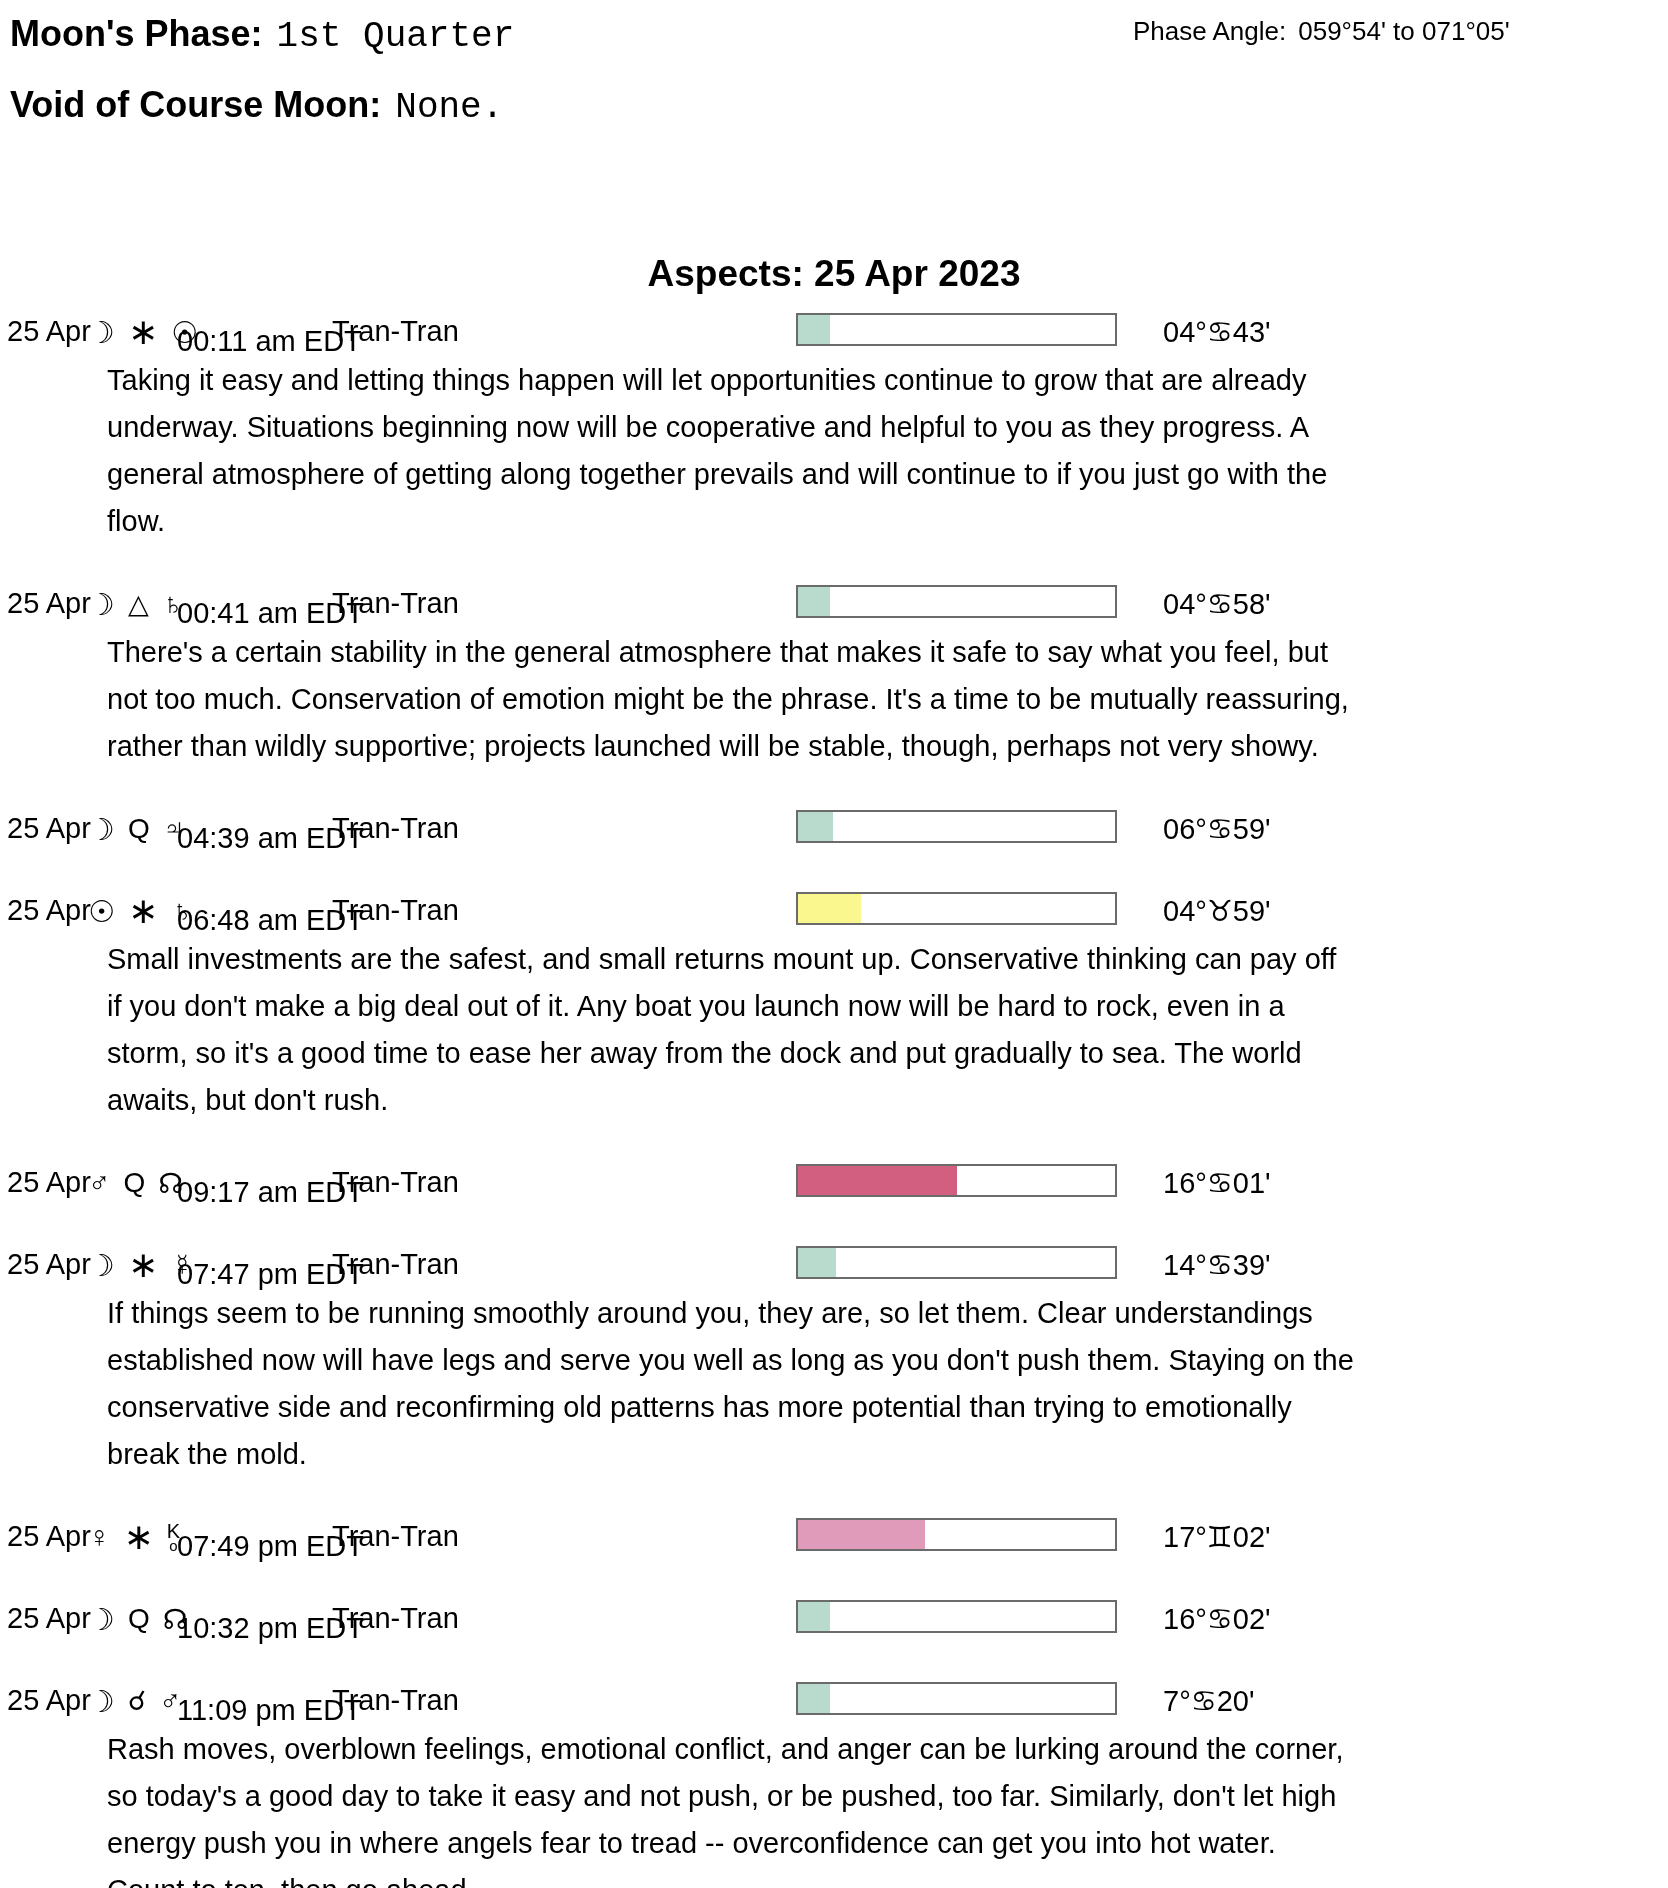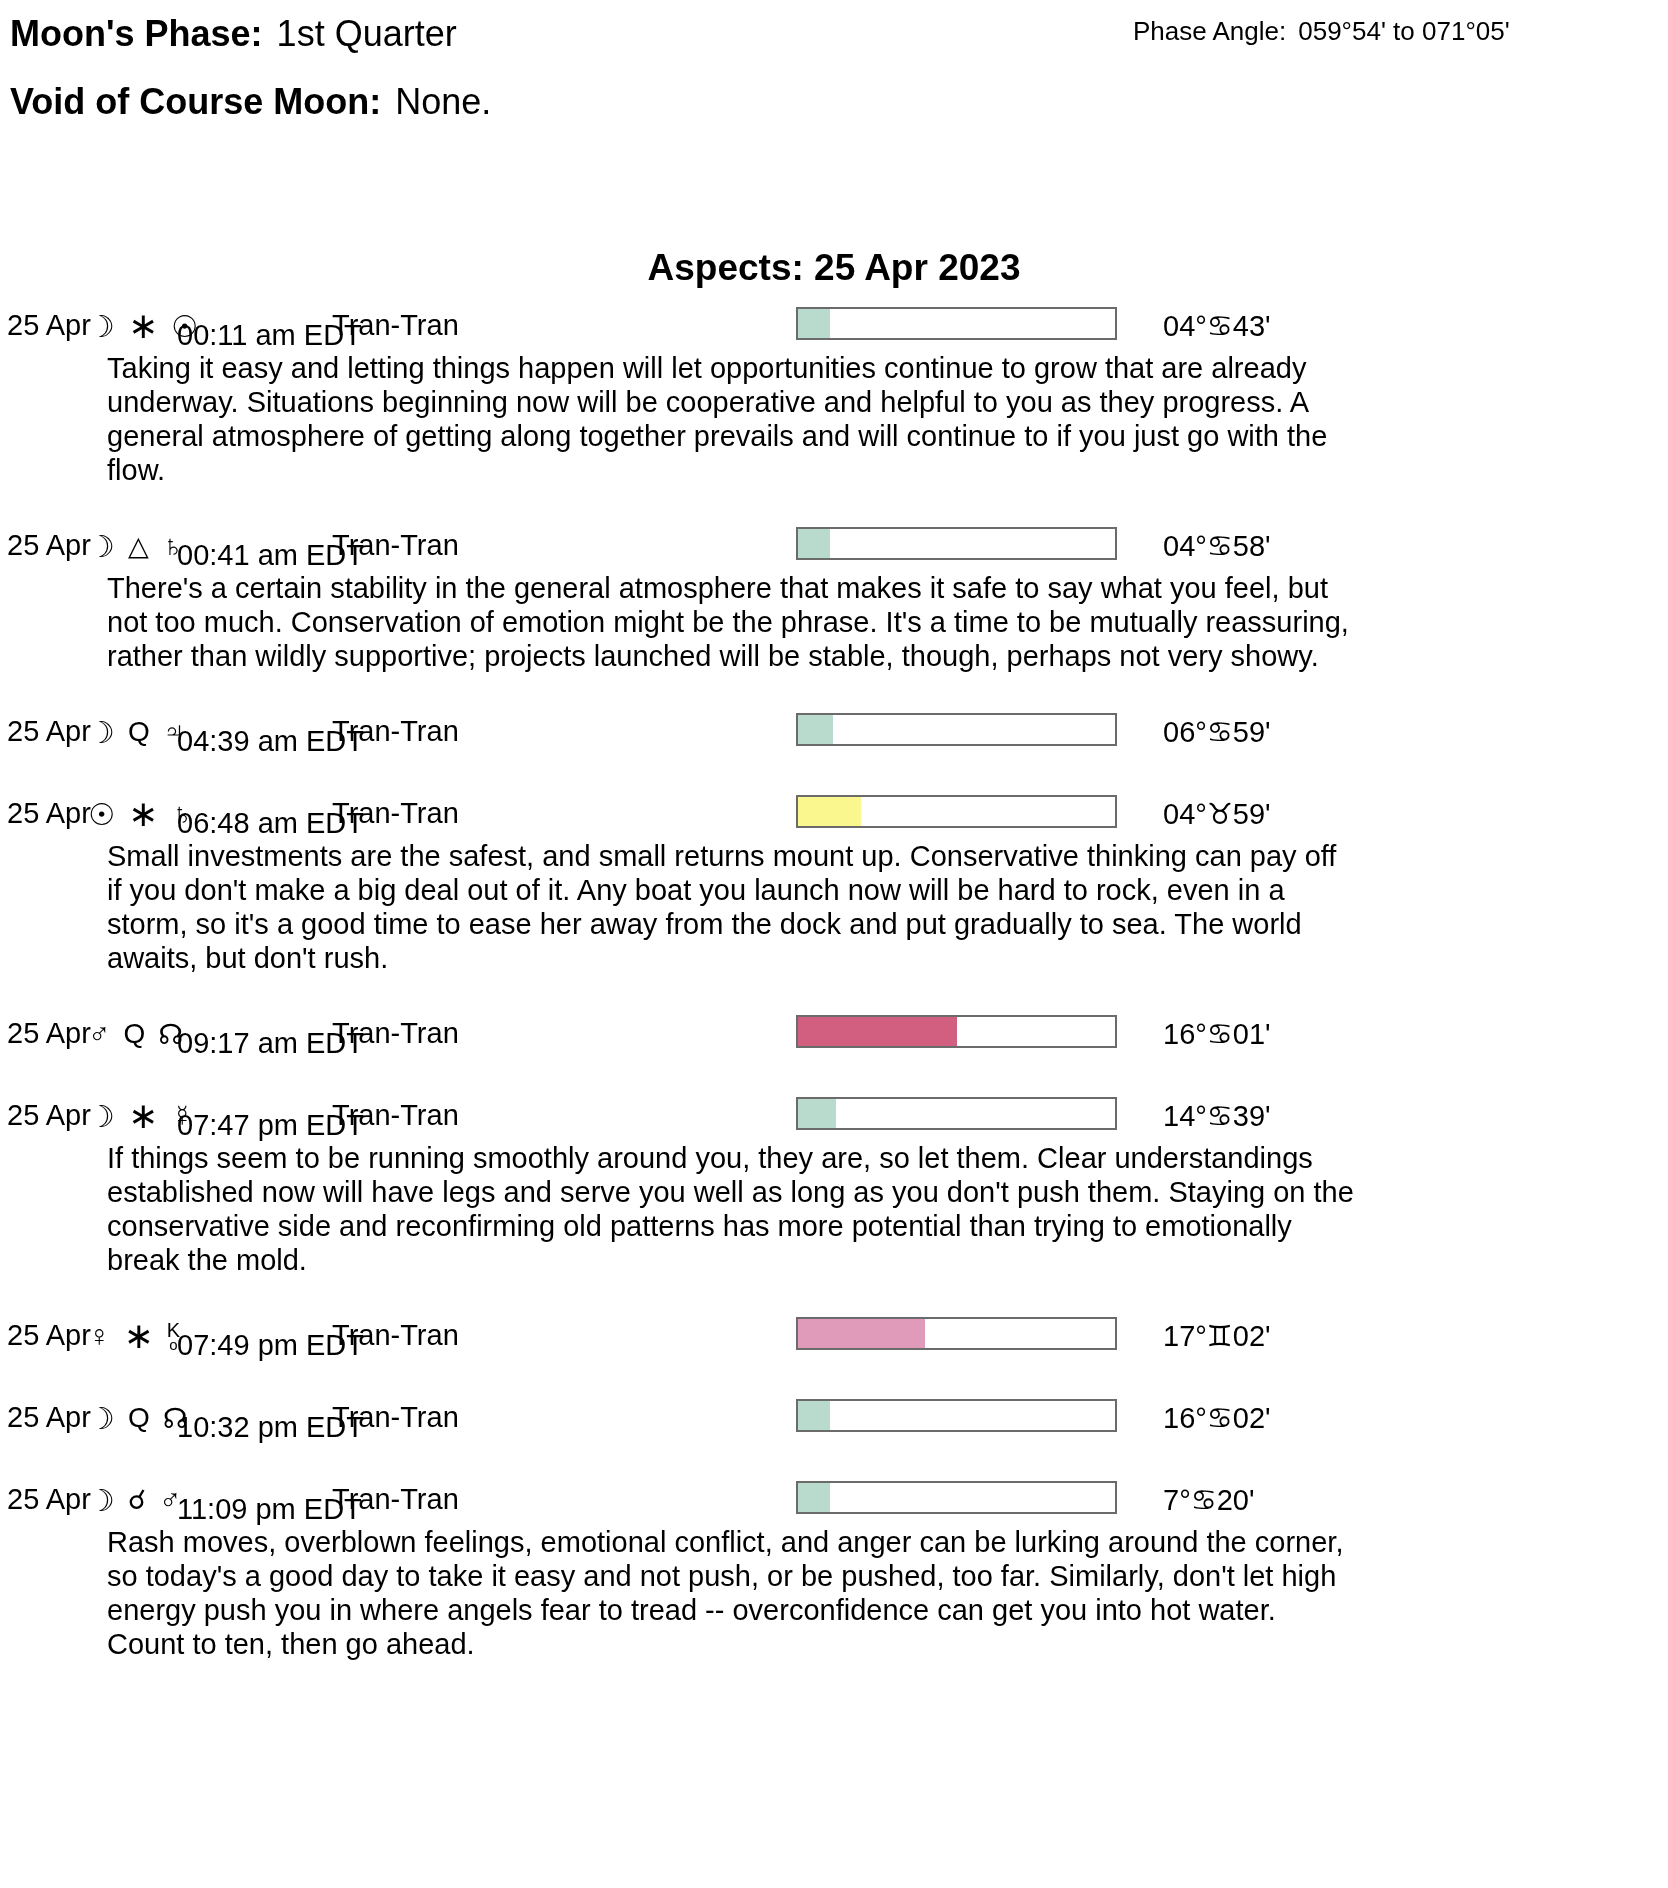--- a/index.html
+++ b/index.html
@@ -1,42 +1,42 @@
 <!DOCTYPE html>
 <html><head>
 <meta charset="utf-8">
 <style>
   html,body{margin:0;padding:0;background:#ffffff;color:#000000;}
   body{font-family:"Liberation Sans","DejaVu Sans",sans-serif;}
   .page{position:relative;width:1668px;height:1888px;overflow:hidden;background:#fff;}
 
   .hdr-line{font-size:36px;line-height:44px;margin:0 0 24px 10px;white-space:nowrap;}
   .hdr-line .lbl{font-weight:bold;}
-  .hdr-line .val{font-weight:normal;margin-left:14px;}
+  .hdr-line .val{font-weight:normal;margin-left:14px;font-family:Liberation Mono, monospace;}
   .hdr-first{padding-top:12px;}
 
   .phase-angle{position:absolute;left:1133px;top:16px;font-size:26px;white-space:nowrap;}
   .phase-angle .pa-val{margin-left:12px;}
 
   .aspects-heading{margin-top:123px;margin-bottom:14px;text-align:center;
     font-size:37px;font-weight:bold;}
 
   .aspect-block{margin-bottom:36px;}
   .aspect-row{position:relative;height:46px;font-size:29px;}
   .aspect-row .date{position:absolute;left:7px;top:6px;}
   .aspect-row .symbols{position:absolute;left:88px;top:0px;height:46px;
     display:flex;align-items:center;gap:13px;font-size:30px;}
   .aspect-row .time{position:absolute;left:177px;top:16px;}
   .aspect-row .type{position:absolute;left:332px;top:6px;}
   .orb-bar{position:absolute;left:796px;top:4px;width:317px;height:29px;
     border:2px solid #6b6b6b;background:#ffffff;display:block;}
   .orb-fill{display:block;height:100%;width:0;}
   .aspect-row .degree{position:absolute;left:1163px;top:6px;white-space:nowrap;}
 
-  .desc{margin:2px 0 16px 107px;width:1248px;font-size:29px;line-height:34px;}
+  .desc{margin:2px 0 16px 107px;width:1248px;font-size:29px;line-height:47px;}
 
   
   .sym{display:inline-block;}
   .sym-sextile-icon{font-size:36px;}
   .sym-trine-icon{font-size:27px;}
   .sym-conjunction-icon{font-size:27px;}
   .sym-quintile-icon{font-size:28px;}
   .sym-node-icon{font-size:28px;}
   .sym-chiron-icon{display:inline-flex;flex-direction:column;align-items:center;}
   .sym-chiron-icon .ck{font-size:20px;line-height:16px;}

